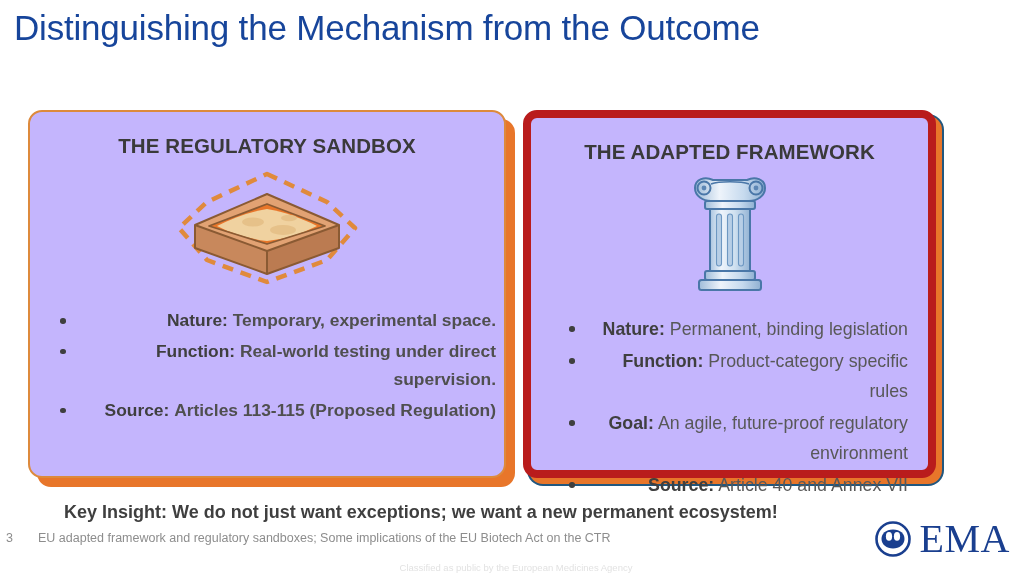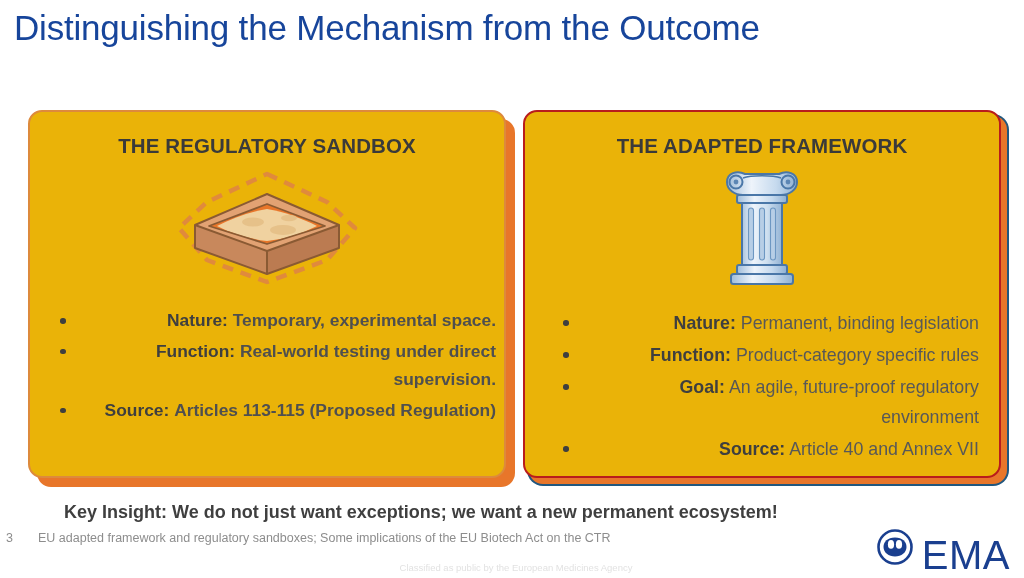--- a/index.html
+++ b/index.html
@@ -27,41 +27,41 @@
     font-weight: 400;
     color: #17459b;
     letter-spacing: -0.2px;
     white-space: nowrap;
   }
 
   
   .card {
     position: absolute;
     box-sizing: border-box;
-    background: #eab308;
+    background: #c4b5fd;
     border-radius: 14px;
   }
 
   
   #card-sandbox {
     left: 28px;
     top: 110px;
     width: 478px;
     height: 368px;
     border: 2px solid #dd8a3c;
     box-shadow: 9px 9px 0 0 #e8762a;
   }
 
   
   #card-framework {
     left: 523px;
     top: 110px;
-    width: 478px;
+    width: 413px;
     height: 368px;
-    border: 2px solid #b91c1c;
+    border: 8px solid #b91c1c;
     box-shadow: 6px 6px 0 0 #e8762a, 6px 6px 0 2px #21577f;
   }
 
   .card-title {
     position: absolute;
     left: 0;
     right: 0;
     top: 22px;
     text-align: center;
     font-size: 20.5px;
@@ -170,27 +170,26 @@
   
   #ema-logo {
     position: absolute;
     right: 14px;
     top: 519px;
     display: flex;
     align-items: center;
     gap: 8px;
   }
   #ema-wordmark {
-    font-family: Liberation Sans, sans-serif;
+    font-family: Liberation Serif, serif;
     font-size: 40px;
     line-height: 40px;
     font-weight: 400;
     color: #1a3f8f;
     letter-spacing: 0.5px;
-    margin-top: 16px;
   }
 </style>
 </head>
 <body>
 
 <div id="slide-title">Distinguishing the Mechanism from the Outcome</div>
 
 <div class="card" id="card-sandbox">
 
   <div class="card-title">THE REGULATORY SANDBOX</div>

